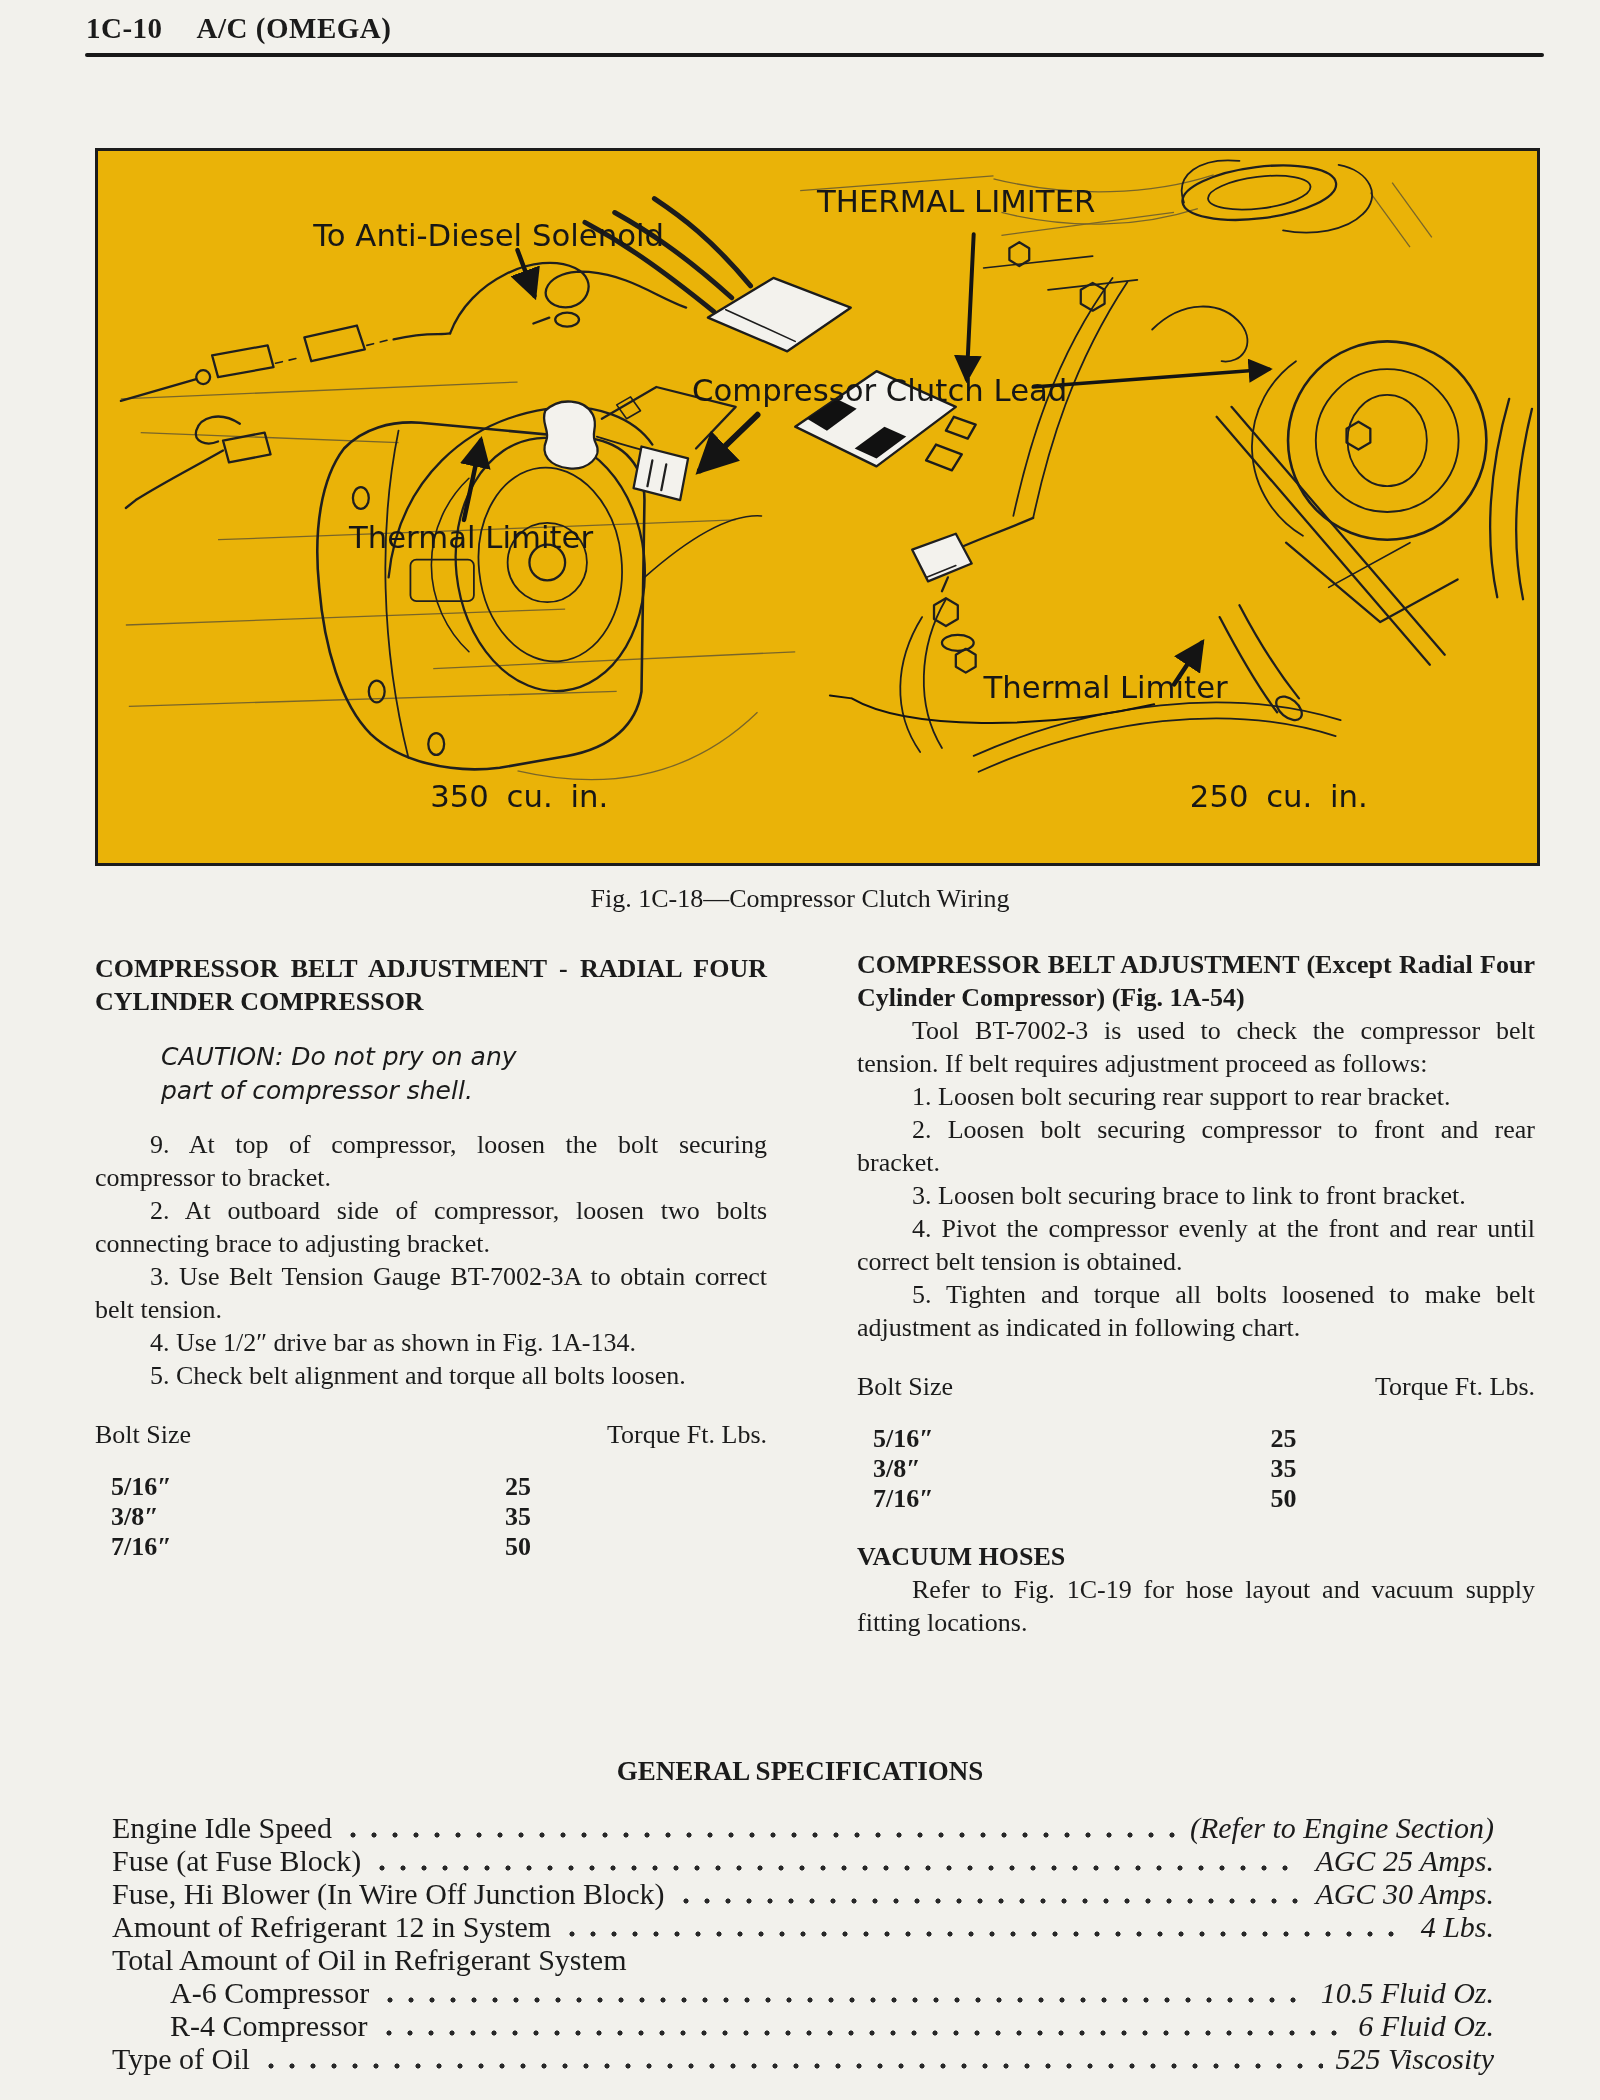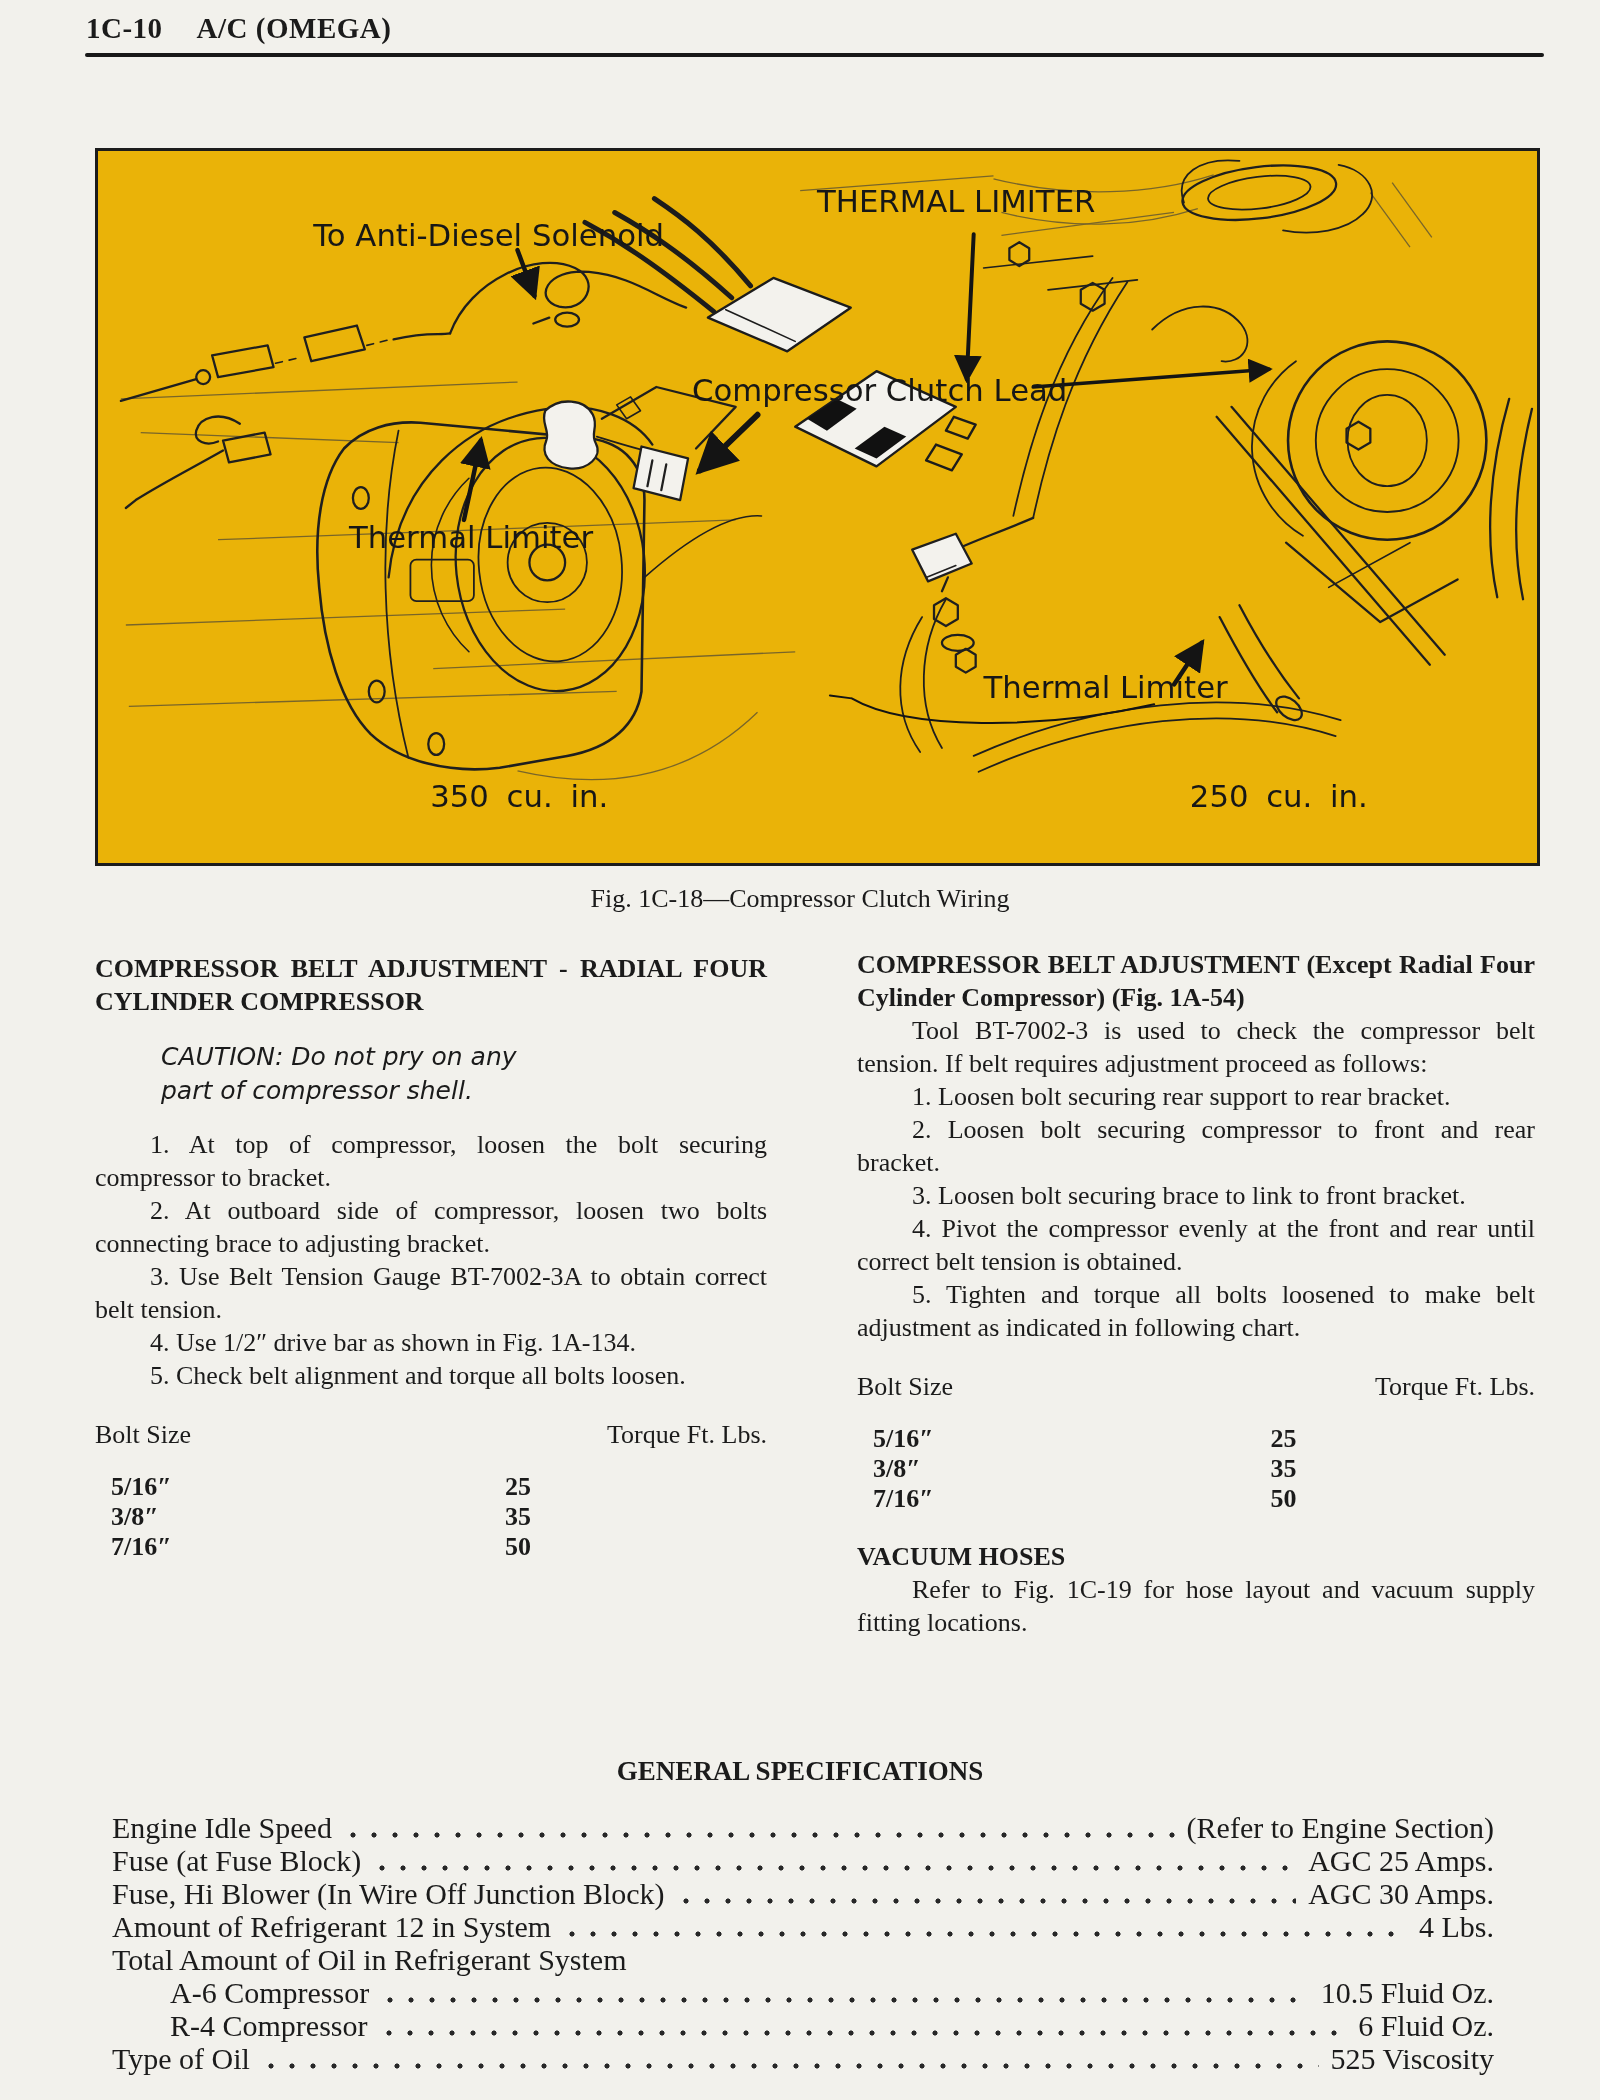--- a/index.html
+++ b/index.html
@@ -57,21 +57,21 @@
   .vac-head{font-weight:bold;}
 
   
   .specs-head{
     position:absolute;left:0;top:1756px;width:1600px;text-align:center;
     font-size:27px;font-weight:bold;
   }
   .specs{position:absolute;left:112px;top:1812px;width:1382px;font-size:30px;}
   .spec-row{display:flex;align-items:flex-end;height:33px;}
   .spec-label{white-space:nowrap;}
-  .spec-value{white-space:nowrap;}
+  .spec-value{white-space:nowrap;font-style:italic;}
   .leader{
     flex:1;height:6px;align-self:flex-end;margin:0 12px 7px 18px;
     background-image:radial-gradient(circle at 3px 3px,#272727 2.2px,transparent 2.9px);
     background-size:21px 6px;background-repeat:repeat-x;background-position:left bottom;
   }
   .indent1 .spec-label{padding-left:58px;}
   .noleader{height:33px;}
 
   
   .figlabel{
@@ -244,21 +244,21 @@
 
   <div class="fig-caption">Fig. 1C-18—Compressor Clutch Wiring</div>
 
   <div class="col col-left">
     <h2>
       <div class="jline">COMPRESSOR BELT ADJUSTMENT - RADIAL FOUR</div>
       <div>CYLINDER COMPRESSOR</div>
     </h2>
     <div class="caution">CAUTION:  Do not pry on any part of compressor shell.</div>
     <div class="steps">
-      <p class="step">1. At top of compressor, loosen the bolt securing compressor to bracket.</p>
+      <p class="step">9. At top of compressor, loosen the bolt securing compressor to bracket.</p>
       <p class="step">2. At outboard side of compressor, loosen two bolts connecting brace to adjusting bracket.</p>
       <p class="step">3. Use Belt Tension Gauge BT-7002-3A to obtain correct belt tension.</p>
       <p class="step">4. Use 1/2″ drive bar as shown in Fig. 1A-134.</p>
       <p class="step">5. Check belt alignment and torque all bolts loosen.</p>
     </div>
     <div class="torque-table">
       <div class="t-head">
         <span>Bolt Size</span>
         <span>Torque Ft. Lbs.</span>
       </div>

